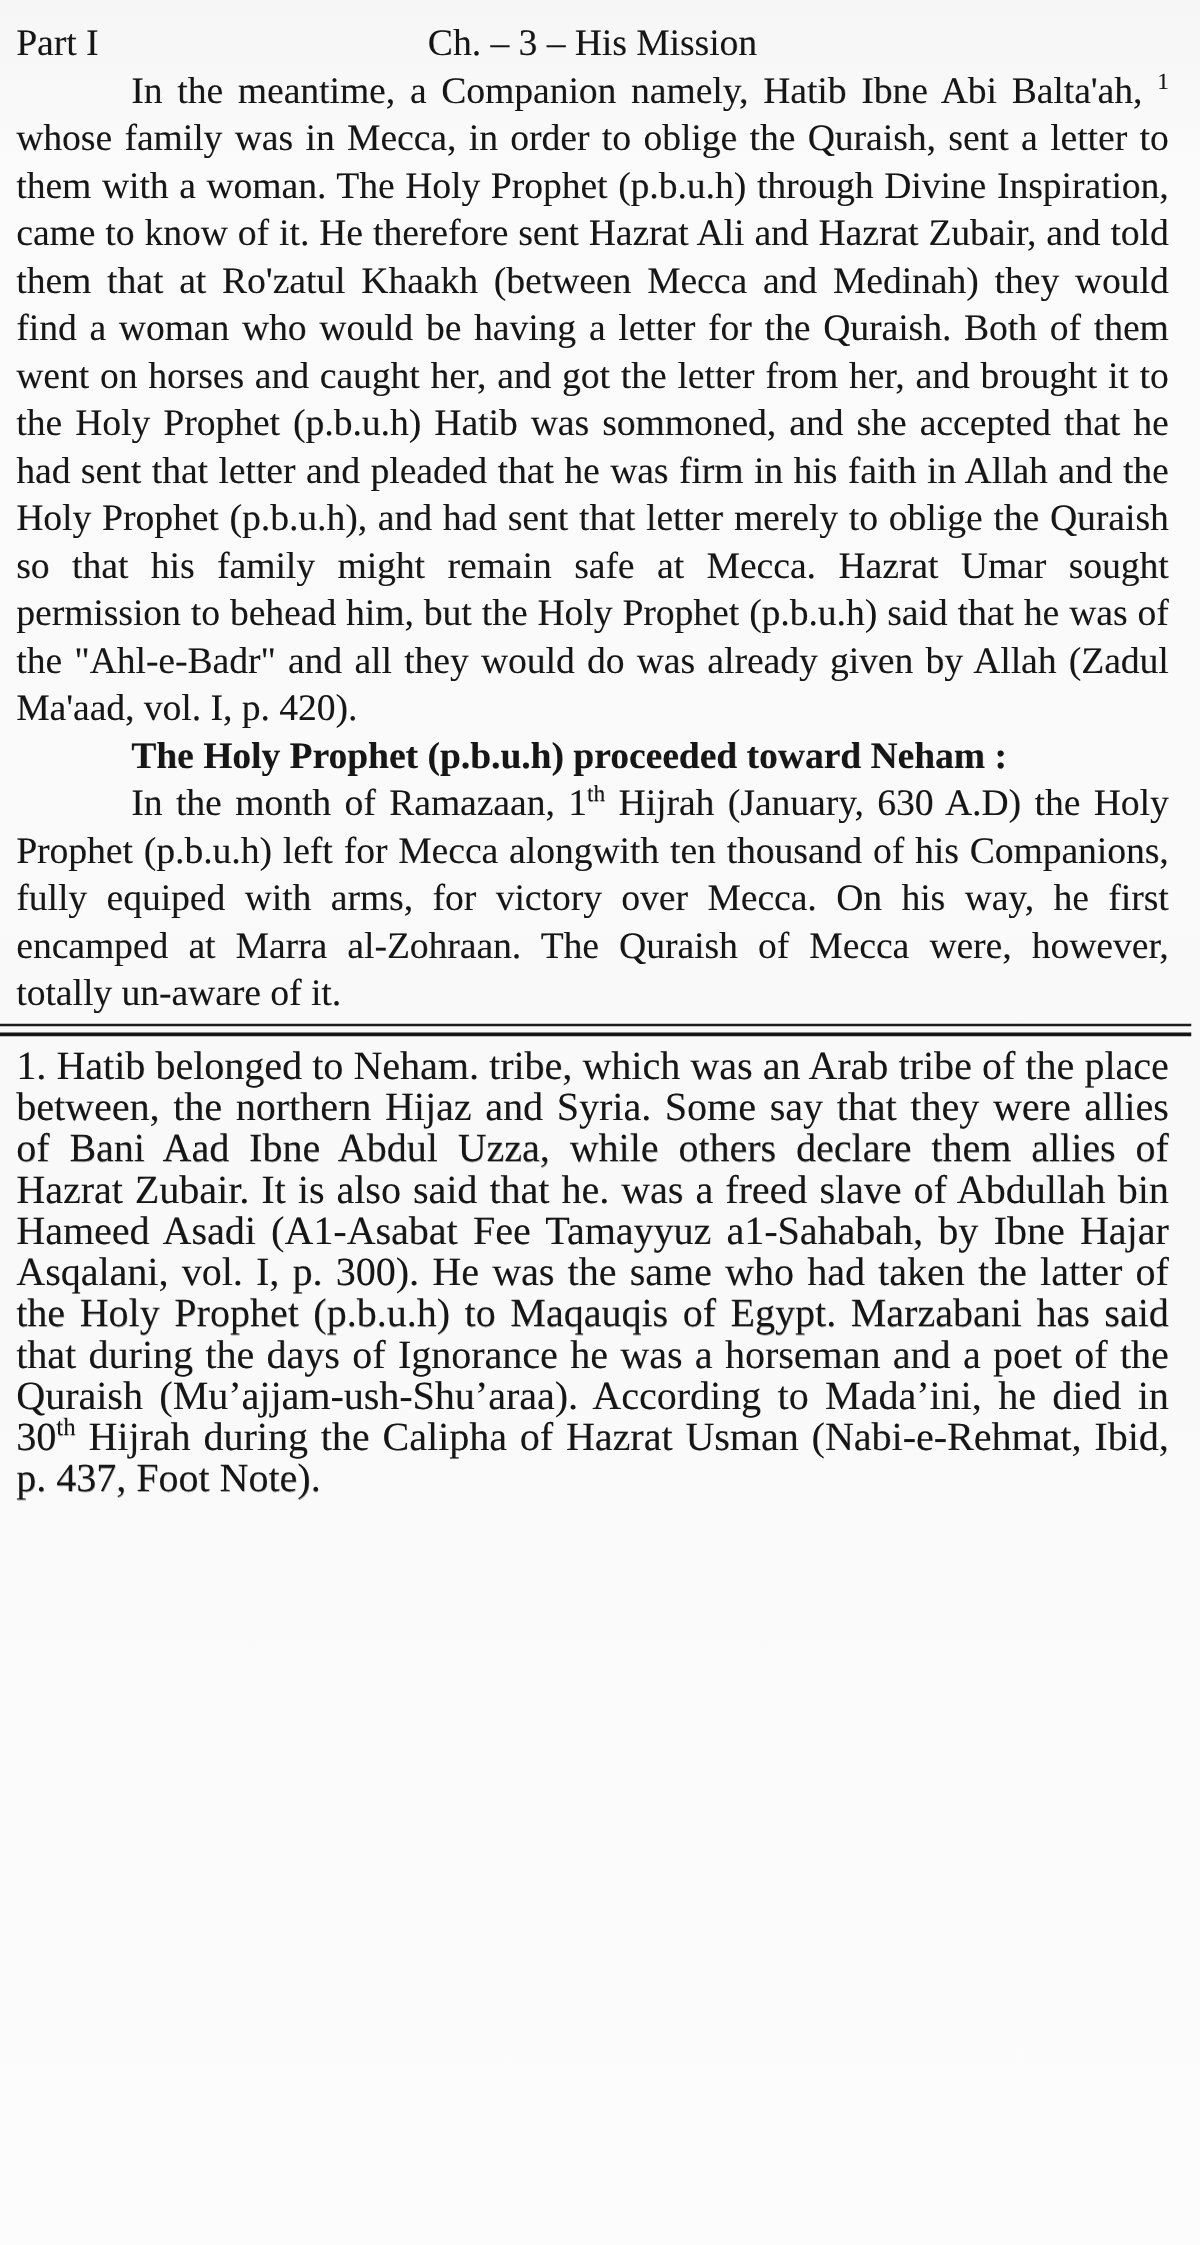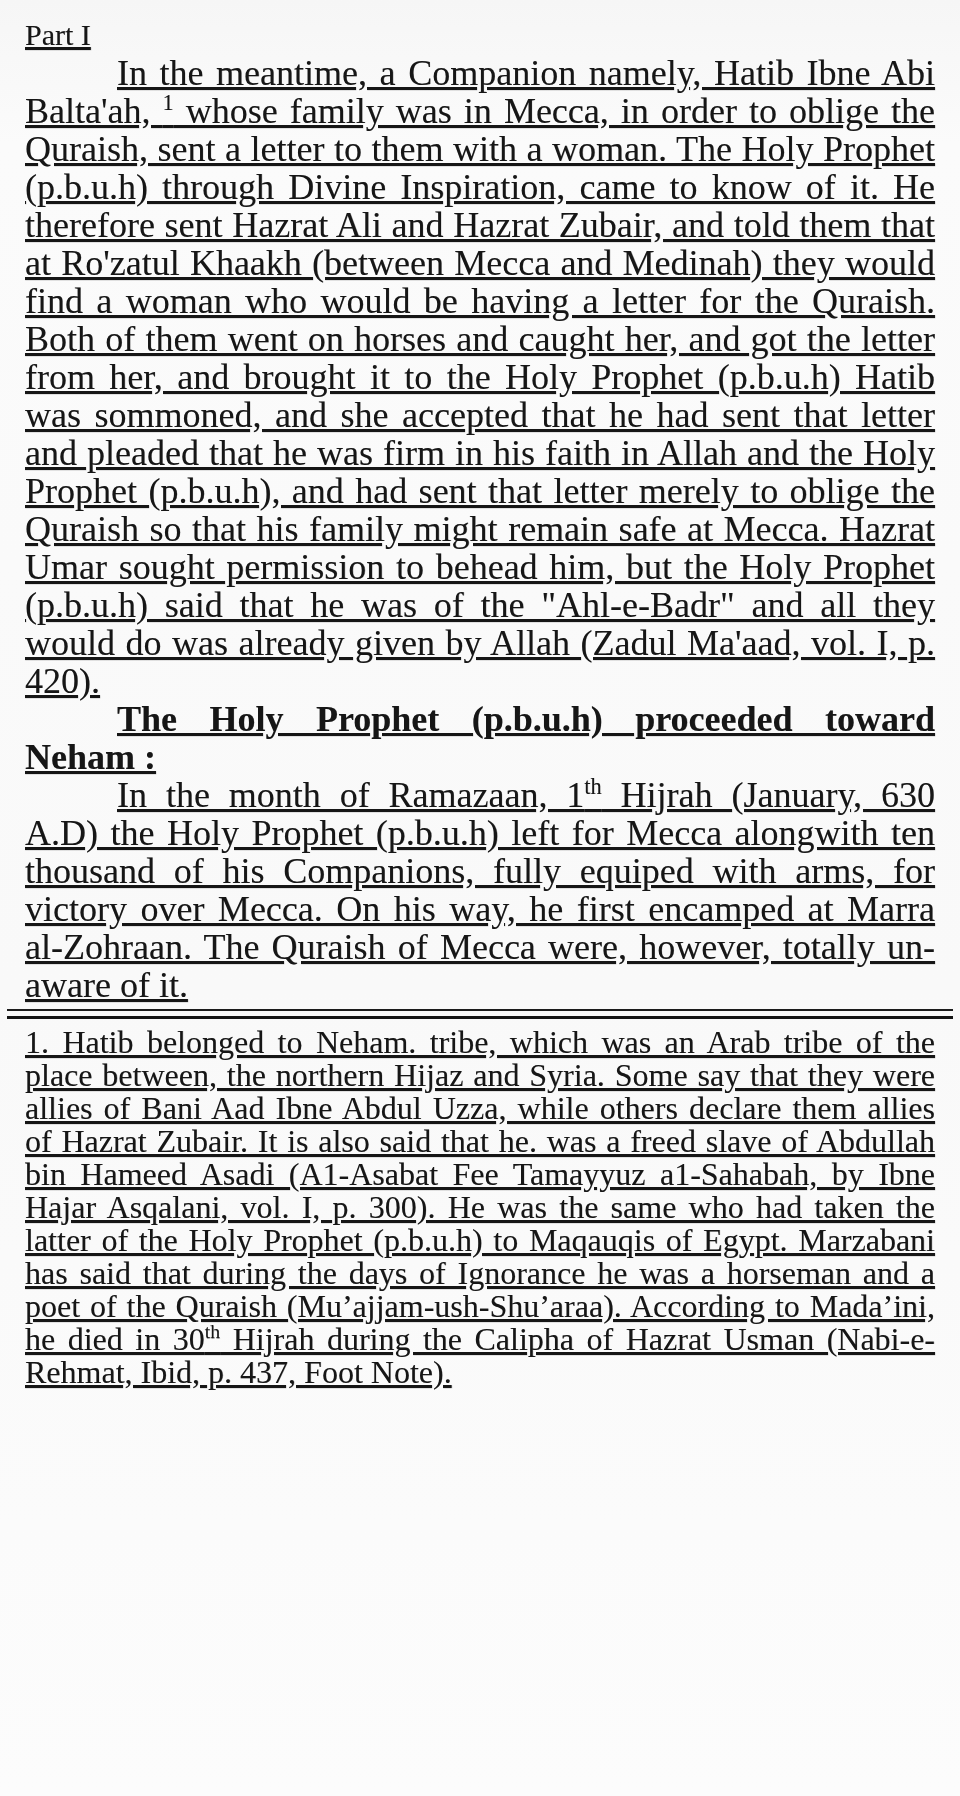--- a/index.html
+++ b/index.html
@@ -9,41 +9,40 @@
   body {
     width: 960px;
     height: 1796px;
     background: #f9f9f9;
     overflow: hidden;
   }
   .scan-page {
     box-sizing: border-box;
     width: 960px;
     height: 1796px;
-    padding: 16px 25px 0 25px;
+    padding: 16px 25px 0 13px;
     background: linear-gradient(180deg, #f6f6f6 0%, #fbfbfb 8%, #f9f9f9 55%, #fcfcfc 100%);
     color: #161616;
     font-family: "Liberation Serif", "DejaVu Serif", serif;
     text-shadow: 0.3px 0.3px 0 rgba(0,0,0,0.35);
-    text-decoration: underline;
   }
   .page-header {
     display: grid;
     grid-template-columns: 1fr auto 1fr;
     align-items: baseline;
     font-size: 30px;
     line-height: 38px;
   }
   .part-label   { text-align: left; }
   .chapter-title{ text-align: center; }
   .page-number  { text-align: right; }
 
   .body-text p {
     margin: 0;
-    font-size: 36px;
+    font-size: 30px;
     line-height: 38px;
     text-align: justify;
     text-indent: 92px;
   }
   .para-1 { margin-top: 46px; }
   .para-2 { margin-top: 44px; }
   .para-3 { margin-top: 56px; }
 
   .section-heading {
     margin: 52px 0 0 0;
@@ -73,20 +72,21 @@
     text-align: justify;
   }
 </style>
 </head>
 <body>
 
 <div class="scan-page">
 
   <div class="page-header">
     <span class="part-label">Part I</span>
+    <span class="chapter-title">Ch. – 3 – His Mission</span>
   </div>
 
   <div class="body-text">
 
     <p class="para-1"><span>In the meantime, a Companion namely, Hatib Ibne Abi Balta'ah, </span><sup class="sup">1</sup><span> whose family was in Mecca, in order to oblige the Quraish, sent a letter to them with a woman. The Holy Prophet (p.b.u.h) through Divine Inspiration, came to know of it. He therefore sent Hazrat Ali and Hazrat Zubair, and told them that at Ro'zatul Khaakh (between Mecca and Medinah) they would find a woman who would be having a letter for the Quraish. Both of them went on horses and caught her, and got the letter from her, and brought it to the Holy Prophet (p.b.u.h) Hatib was sommoned, and she accepted that he had sent that letter and pleaded that he was firm in his faith in Allah and the Holy Prophet (p.b.u.h), and had sent that letter merely to oblige the Quraish so that his family might remain safe at Mecca. Hazrat Umar sought permission to behead him, but the Holy Prophet (p.b.u.h) said that he was of the "Ahl-e-Badr" and all they would do was already given by Allah (Zadul Ma'aad, vol. I, p. 420).</span></p>
 
     <p class="section-heading">The Holy Prophet (p.b.u.h) proceeded toward Neham :</p>
 
     <p class="para-2"><span>In the month of Ramazaan, 1</span><sup class="sup">th</sup><span> Hijrah (January, 630 A.D) the Holy Prophet (p.b.u.h) left for Mecca alongwith ten thousand of his Companions, fully equiped with arms, for victory over Mecca. On his way, he first encamped at Marra al-Zohraan. The Quraish of Mecca were, however, totally un-aware of it.</span></p>
 

